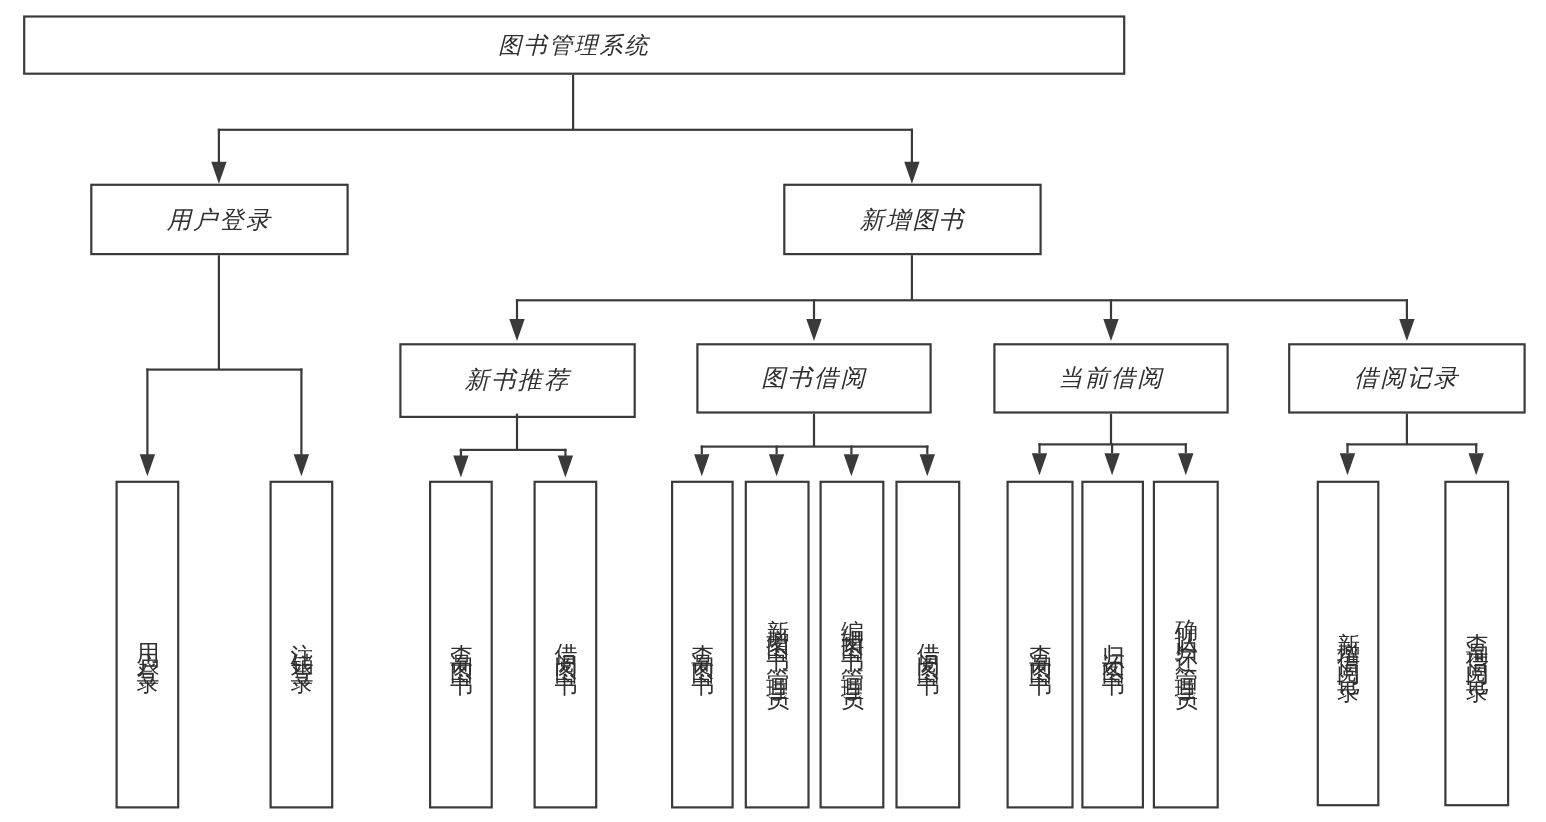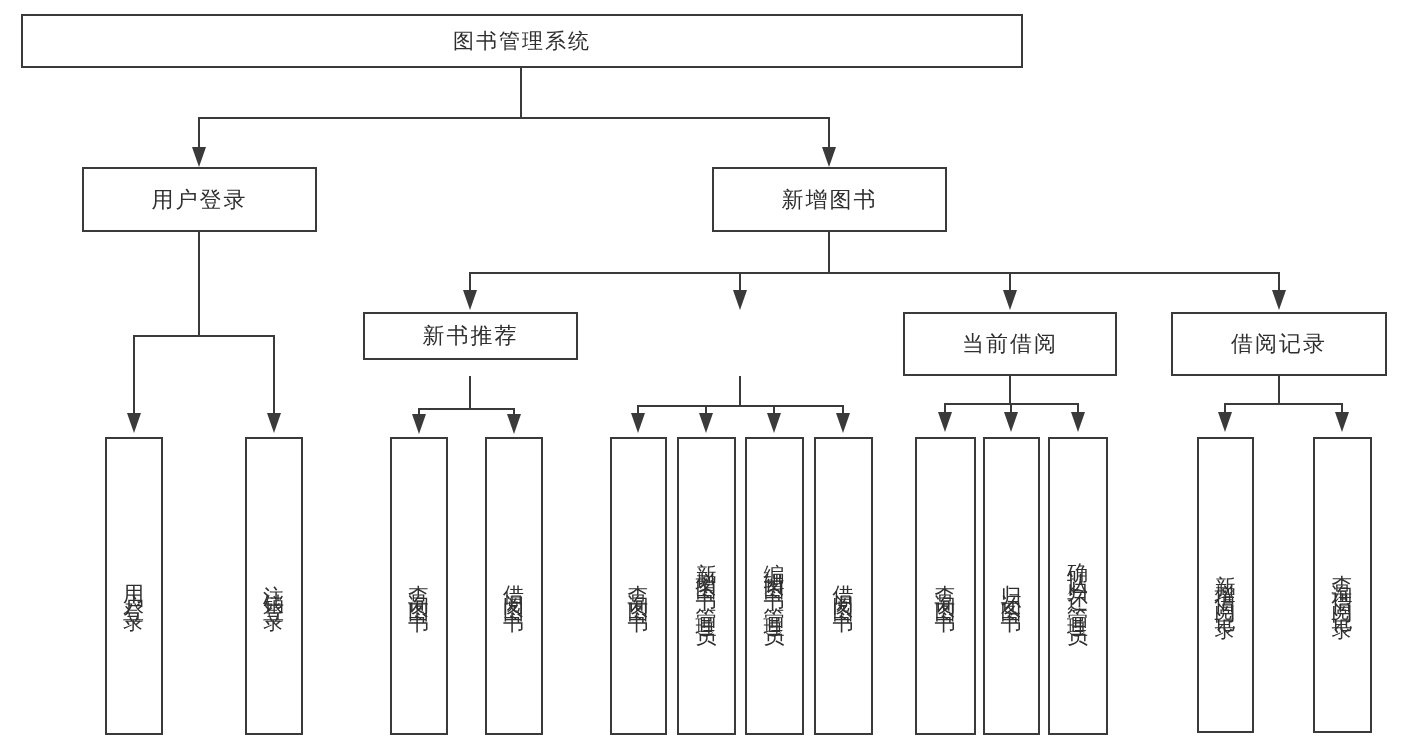--- a/index.html
+++ b/index.html
@@ -25,20 +25,21 @@
     position:absolute;
     border:2px solid var(--line);
     background:#fff;
     display:flex;
     align-items:center;
     justify-content:center;
     font-size:22px;
     letter-spacing:2px;
     color:var(--text);
     white-space:nowrap;
+    font-style:italic;
   }
   .box.root{font-size:21px;}
   .leaf{
     position:absolute;
     border:2px solid var(--line);
     background:#fff;
     display:flex;
     align-items:center;
     justify-content:center;
   }
@@ -105,22 +106,25 @@
   <div class="hl" style="left:469px;top:272px;width:811px;"></div>
   <div class="vl" style="left:469px;top:272px;height:19px;"></div>
   <div class="arw" style="left:463px;top:290px;"></div>
   <div class="vl" style="left:739px;top:272px;height:19px;"></div>
   <div class="arw" style="left:733px;top:290px;"></div>
   <div class="vl" style="left:1009px;top:272px;height:19px;"></div>
   <div class="arw" style="left:1003px;top:290px;"></div>
   <div class="vl" style="left:1278px;top:272px;height:19px;"></div>
   <div class="arw" style="left:1272px;top:290px;"></div>
 
-  <div class="box" style="left:363px;top:312px;width:215px;height:48px;">
+  <div class="box" style="left:363px;top:312px;width:215px;height:68px;">
     <span>新书推荐</span>
+  </div>
+  <div class="box" style="left:633px;top:312px;width:214px;height:64px;">
+    <span>图书借阅</span>
   </div>
   <div class="box" style="left:1171px;top:312px;width:216px;height:64px;">
     <span>借阅记录</span>
   </div>
   <div class="box" style="left:903px;top:312px;width:214px;height:64px;">
     <span>当前借阅</span>
   </div>
 
   <div class="vl" style="left:469px;top:376px;height:33px;"></div>
   <div class="hl" style="left:418px;top:408px;width:97px;"></div>

